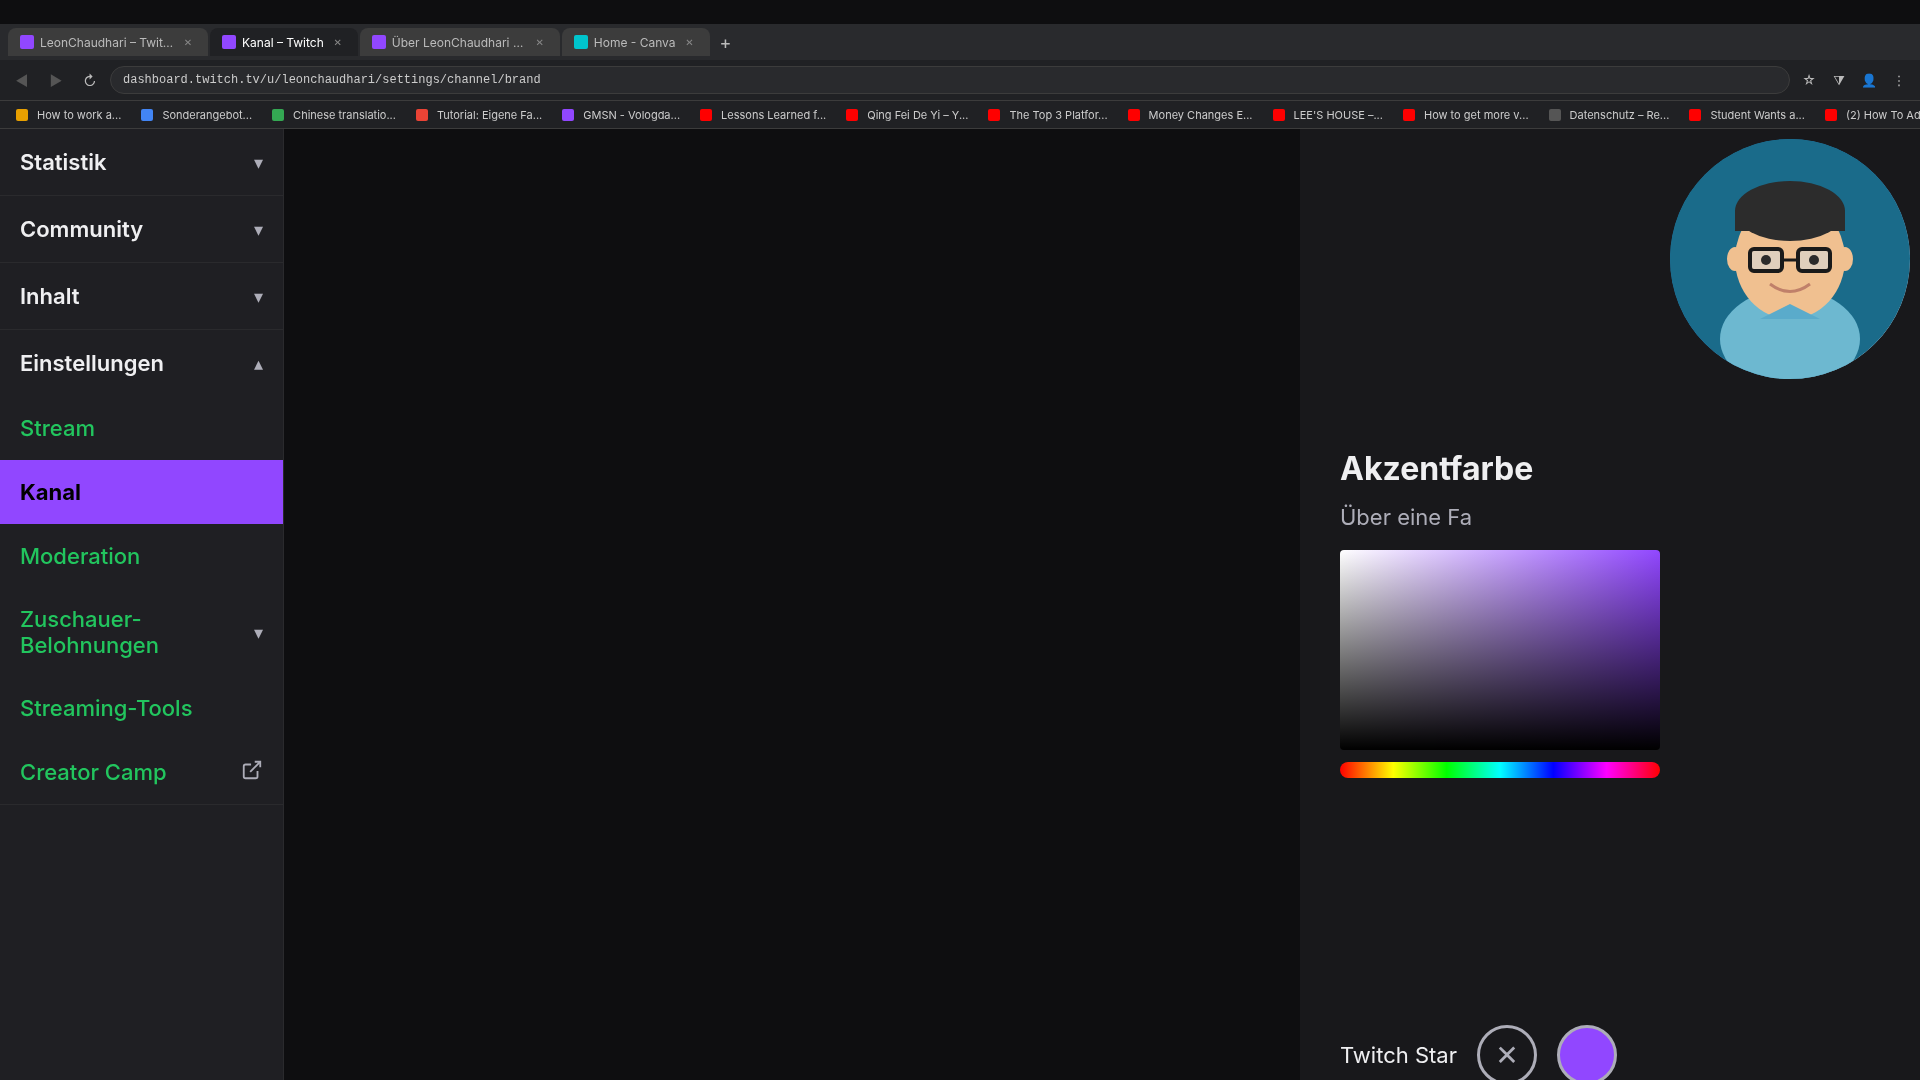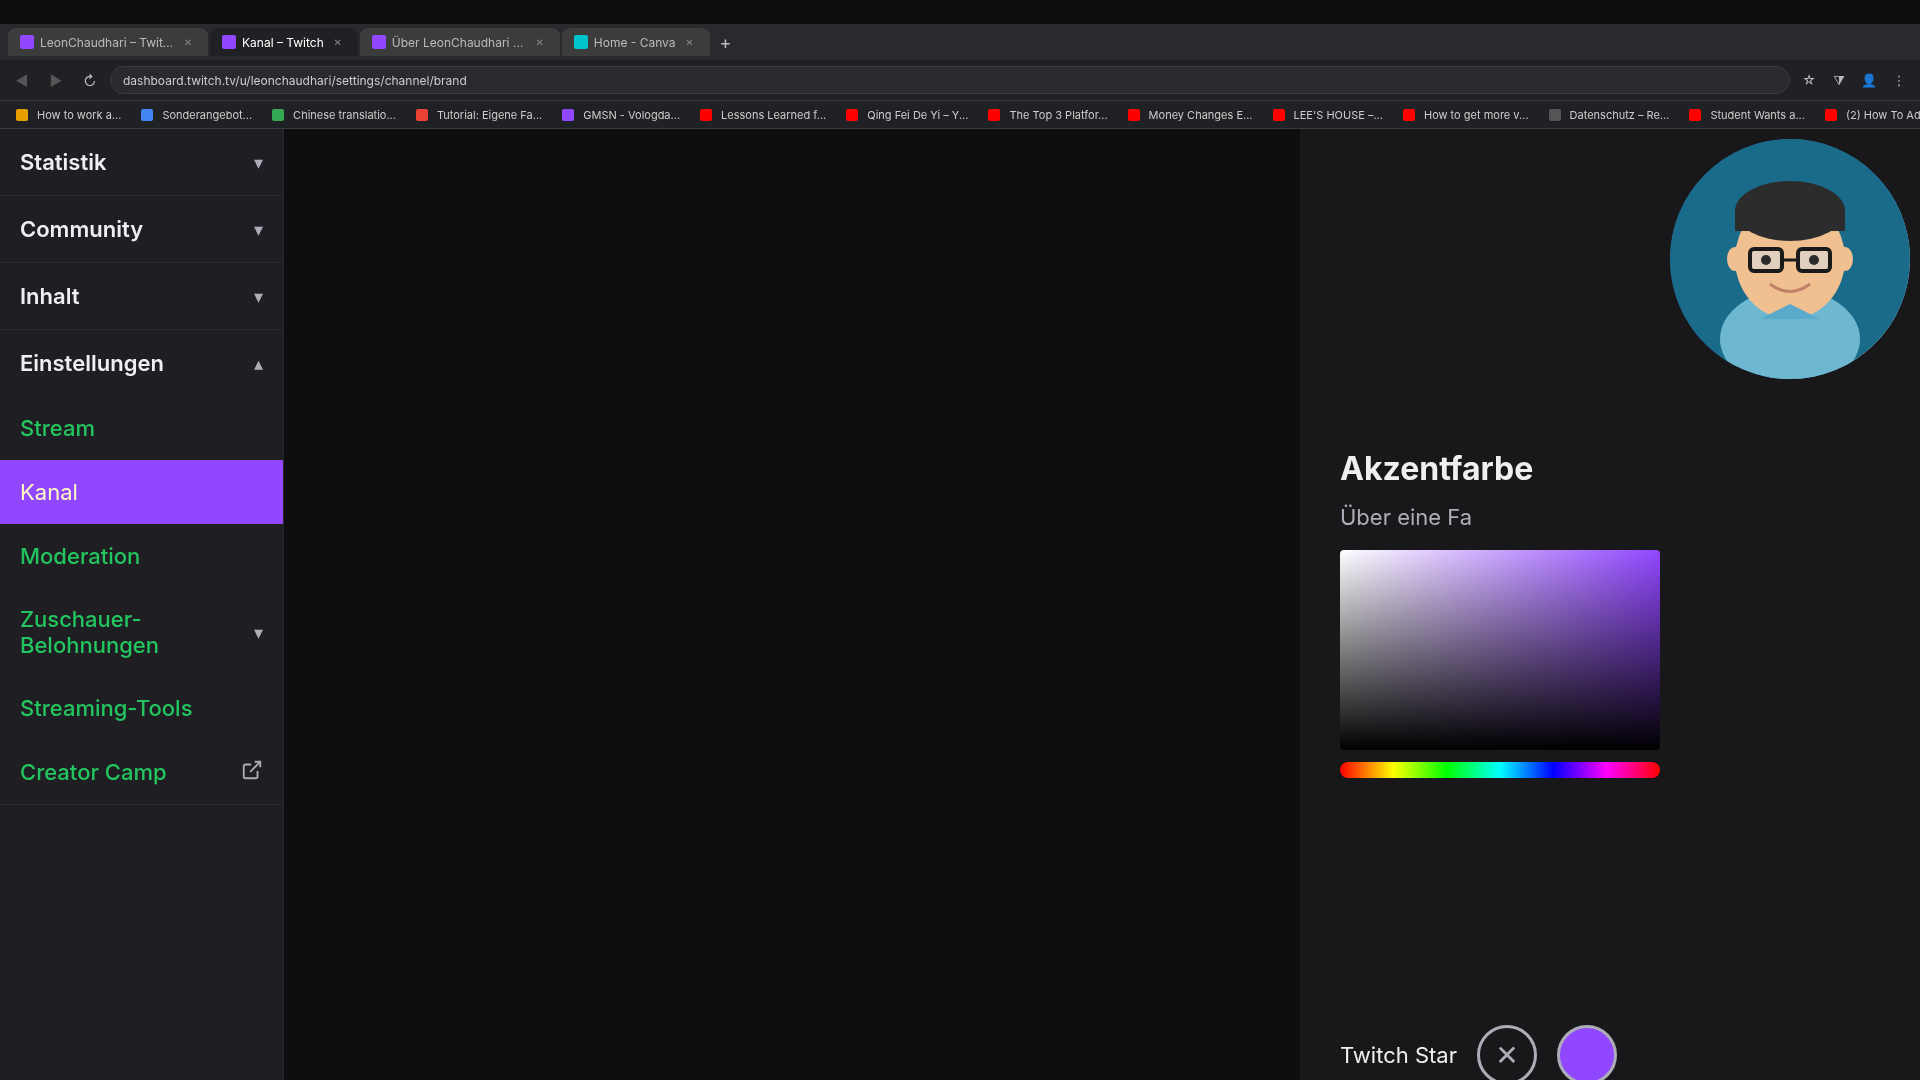--- a/index.html
+++ b/index.html
@@ -117,20 +117,21 @@
       flex: 1;
       height: 28px;
       background: #292a2d;
       border-radius: 14px;
       display: flex;
       align-items: center;
       padding: 0 12px;
       font-size: 12px;
       color: #bbb;
       border: 1px solid #3c3c3c;
+      font-family: Liberation Mono, monospace;
     }
 
     .address-text {
       flex: 1;
       font-size: 12px;
       color: #ccc;
     }
 
     .nav-icons {
       display: flex;
@@ -235,22 +236,22 @@
       background: #9147ff;
     }
 
     .sidebar-item-label {
       font-size: 22px;
       font-weight: 500;
       color: #22c55e;
     }
 
     .sidebar-item.active .sidebar-item-label {
-      color: #fef9c3;
-      font-weight: 400;
+      color: #000000;
+      font-weight: 700;
     }
 
     .external-icon {
       font-size: 18px;
       color: #adadb8;
     }
 
     
     .content-area {
       flex: 1;

